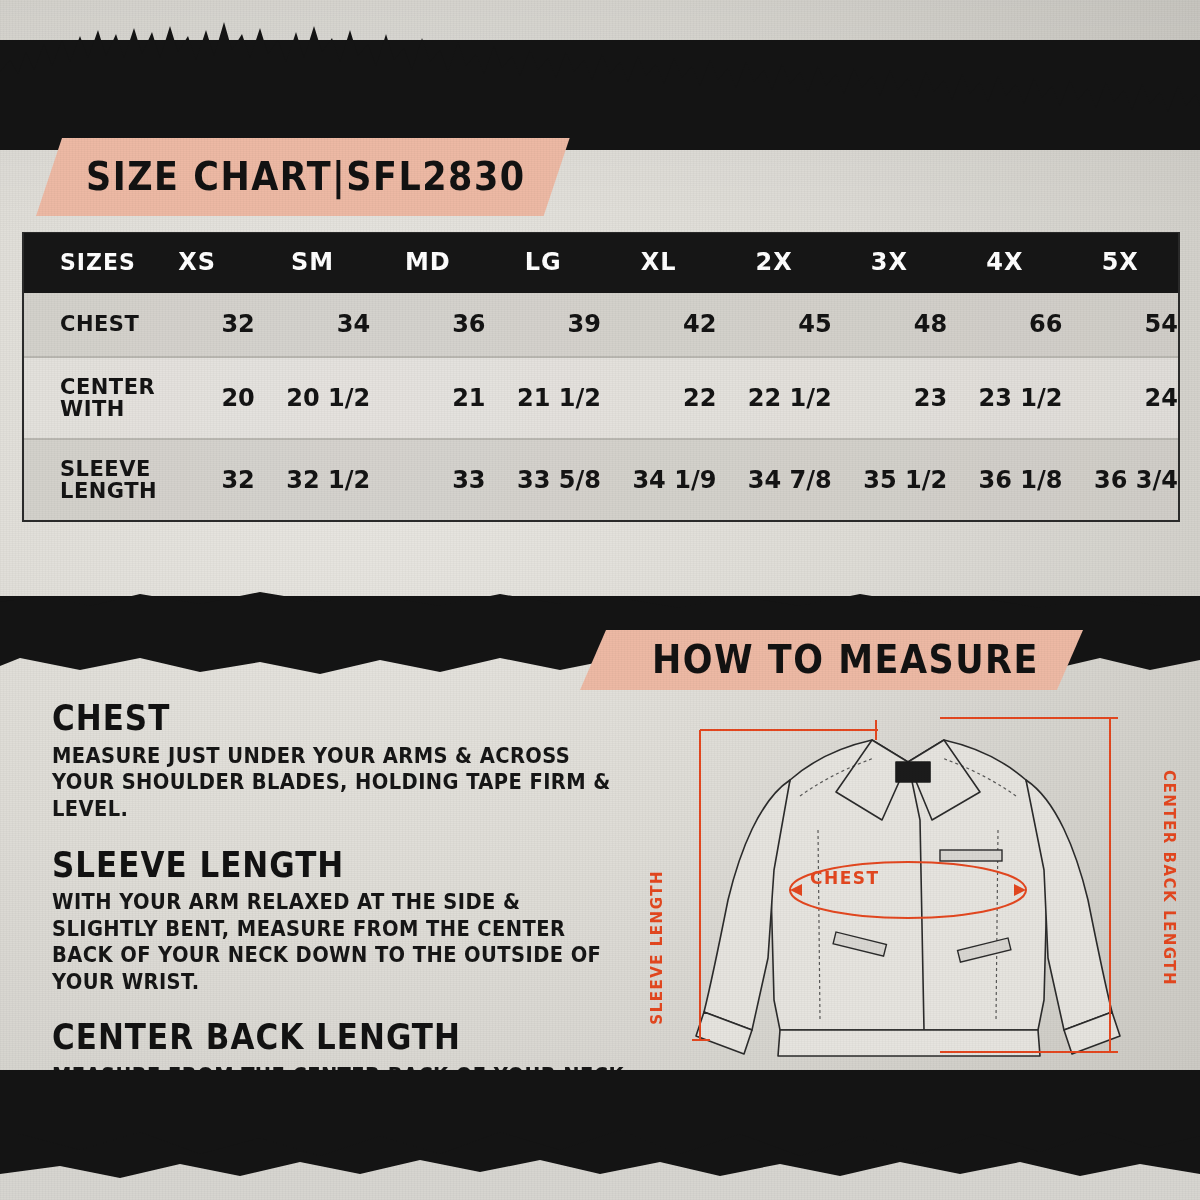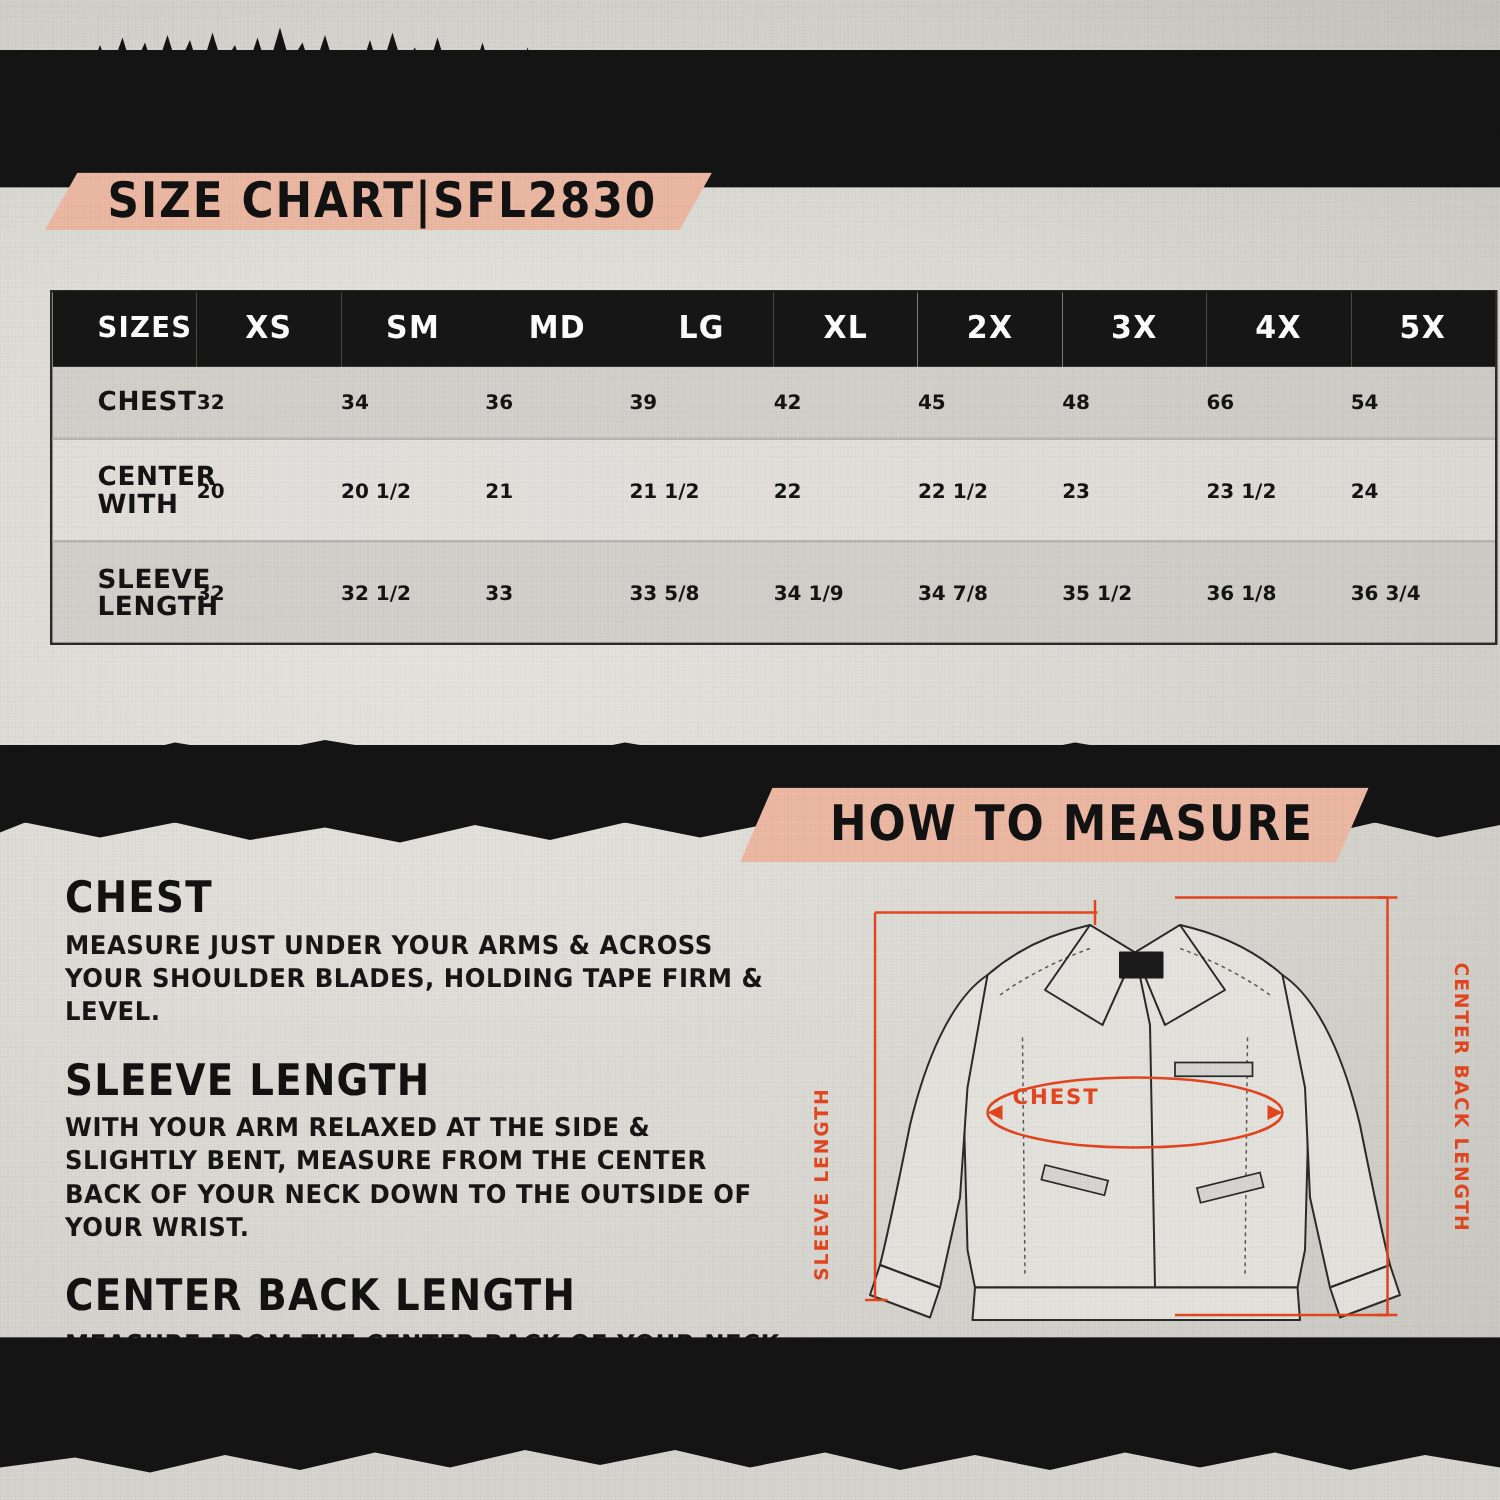--- a/index.html
+++ b/index.html
@@ -53,43 +53,42 @@
   }
   .ribbon h1, .ribbon h2 {
     font-family: "DejaVu Sans", sans-serif;
     font-weight: 900;
     color: #121212;
     letter-spacing: 1.5px;
     font-size: 35px;
     white-space: nowrap;
     transform: scaleY(1.12);
   }
-  #title-ribbon { left: 36px; top: 138px; height: 46px; }
-  #measure-ribbon { left: 592px; top: 630px; height: 60px; padding-left: 72px; }
+  #title-ribbon { left: 36px; top: 138px; height: 78px; }
+  #measure-ribbon { left: 580px; top: 630px; height: 60px; padding-left: 72px; }
 
   
   .table-wrap {
     position: absolute; left: 22px; top: 232px; width: 1158px;
     border: 2px solid #2a2a2a;
     background: rgba(236,234,229,0.55);
-    margin-left: 18px;
   }
   table { width: 100%; border-collapse: collapse; table-layout: fixed; }
   thead th {
     background: #161616; color: #fff;
     font-weight: 900; font-size: 24px;
     padding: 14px 0 16px; letter-spacing: 1px;
     text-align: center;
     transform: scaleY(1.05);
   }
   thead th.first { text-align: left; padding-left: 36px; font-size: 22px; }
   tbody td {
-    text-align: left;
+    text-align: right;
     font-weight: 900;
-    font-size: 16px;
+    font-size: 24px;
     color: #141414;
     padding: 18px 0;
     border-bottom: 2px solid #b9b7b1;
   }
   tbody tr:last-child td { border-bottom: none; }
   tbody td.first {
     text-align: left; padding-left: 36px;
     font-size: 21px; line-height: 1.05; letter-spacing: .5px;
   }
   tbody tr:nth-child(odd) { background: rgba(186,184,178,0.45); }

